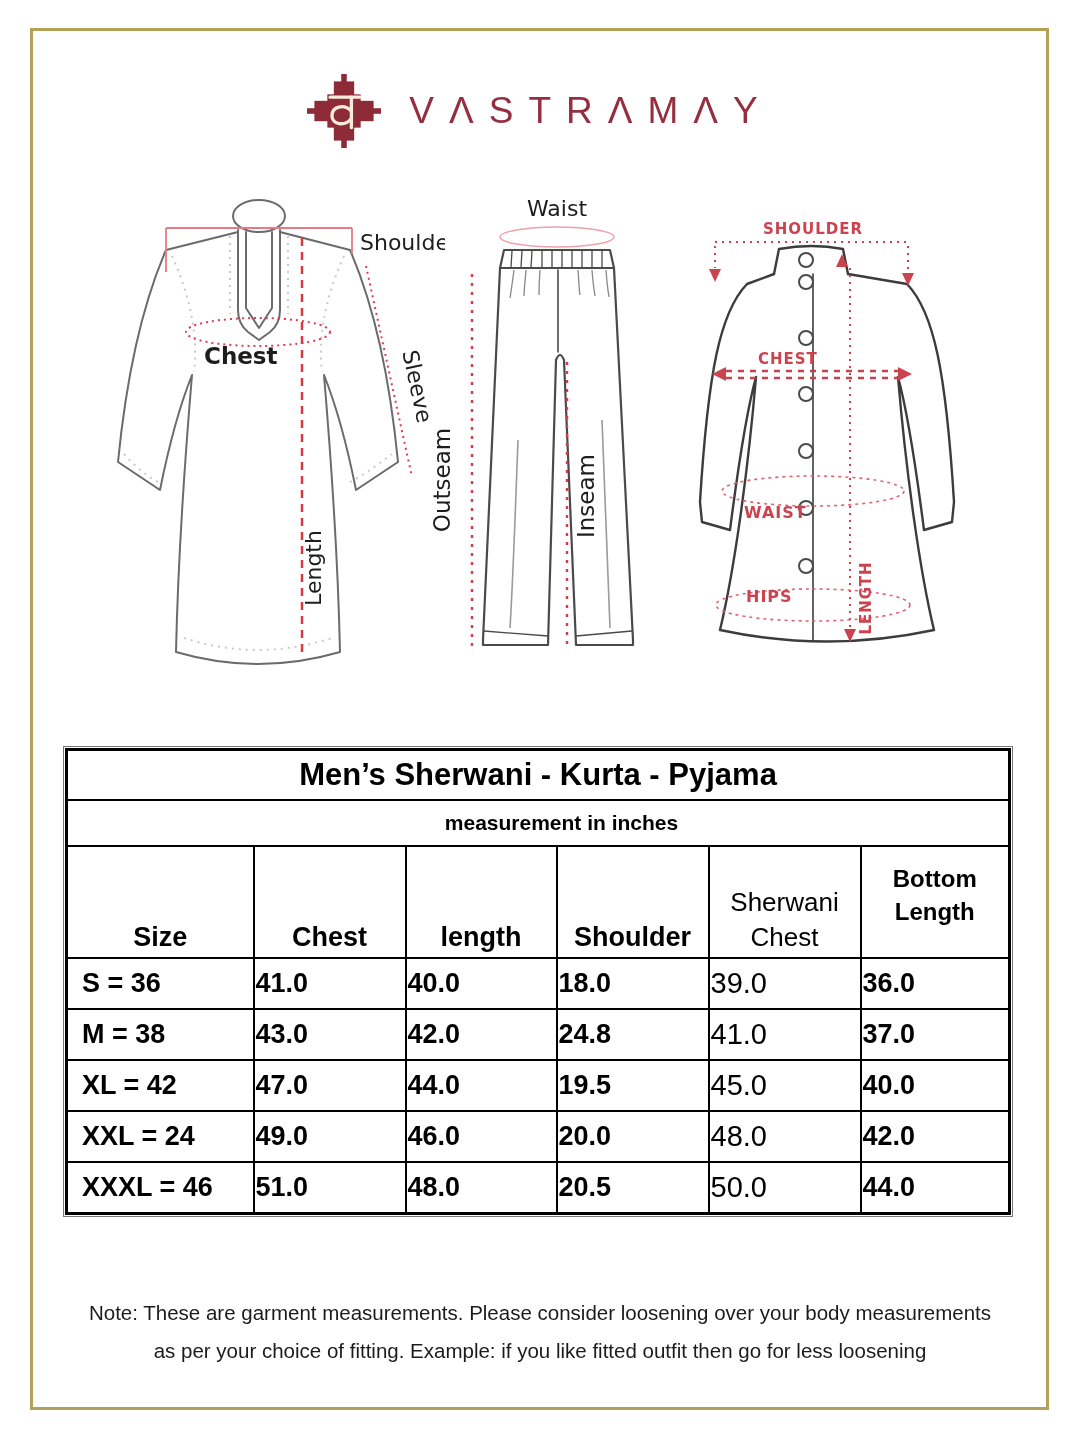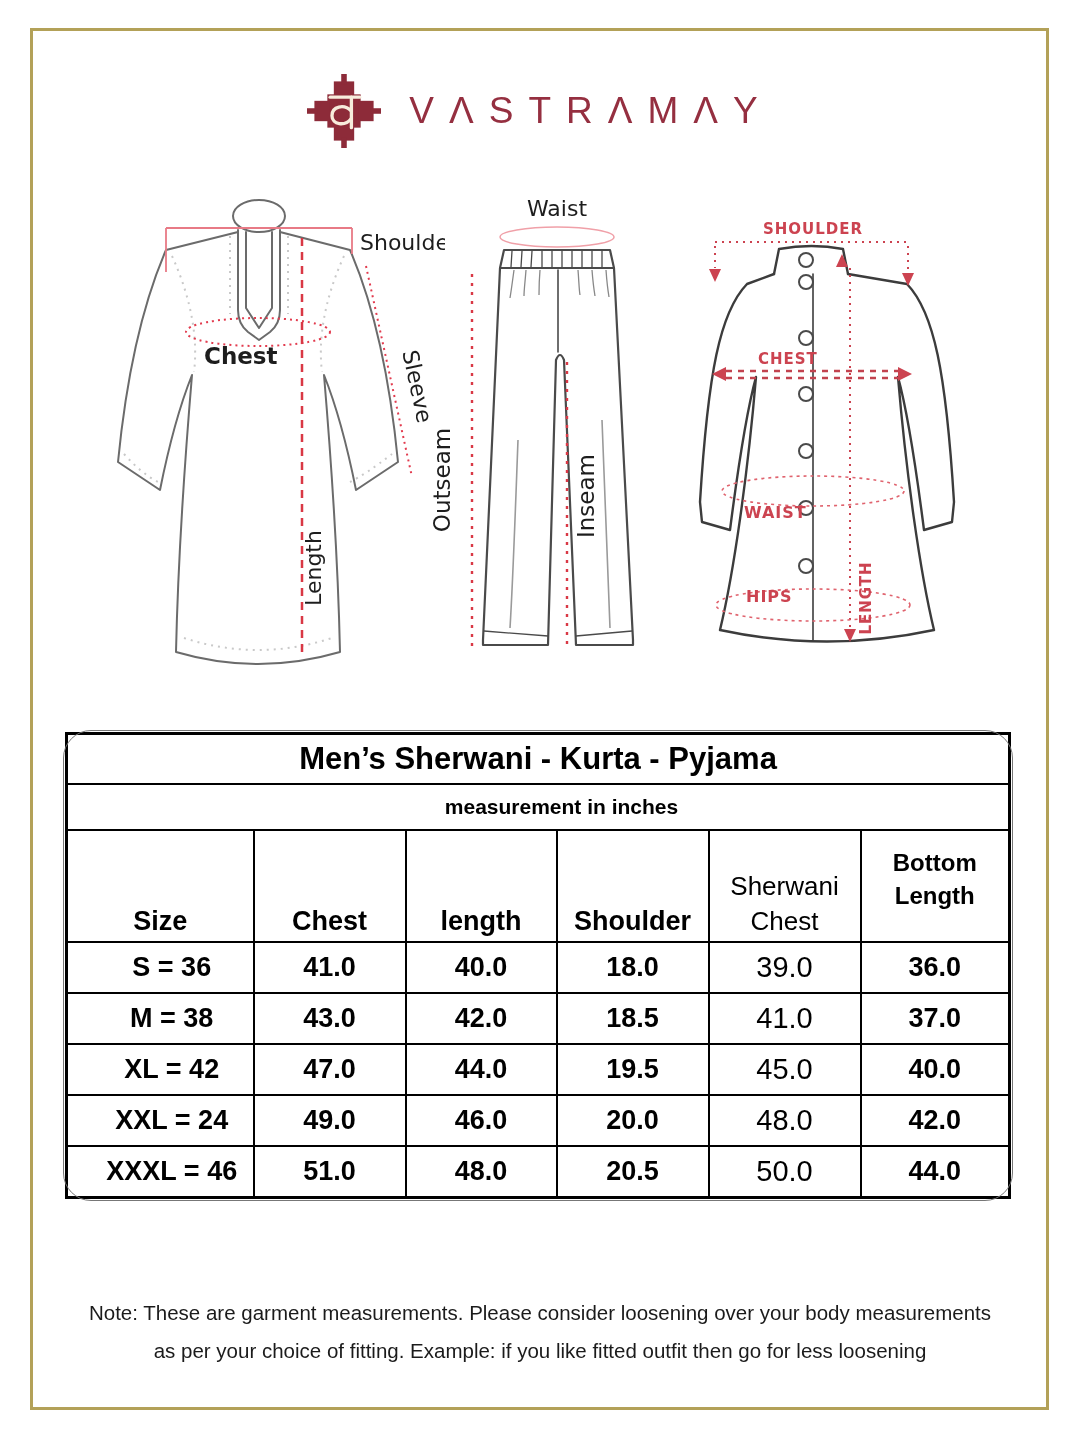--- a/index.html
+++ b/index.html
@@ -19,32 +19,32 @@
   
   .diagrams{position:absolute;top:190px;left:0;width:1080px;height:518px;}
   .diagram{position:absolute;top:0;height:515px;}
   .diagram.kurta{left:100px;width:345px;}
   .diagram.pyjama{left:430px;width:260px;}
   .diagram.sherwani{left:672px;width:310px;}
   .dlabel{font-family:"DejaVu Sans",sans-serif;fill:#1d1d1d;}
   .rlabel{font-family:"DejaVu Sans",sans-serif;fill:#cc4350;font-weight:bold;letter-spacing:1px;}
 
   
-  .size-table{position:absolute;left:65px;top:732px;width:943px;
-       border-collapse:collapse;table-layout:fixed;background:#fff;border-radius:26px;}
+  .size-table{position:absolute;left:65px;top:748px;width:943px;
+       border-collapse:collapse;table-layout:fixed;background:#fff;}
   .size-table td,.size-table th{border:2px solid #000;}
   .size-table{border:3px solid #000;outline:1px solid #777;outline-offset:1px;}
   .row-title td{height:48px;font-size:31px;font-weight:bold;text-align:center;padding:0;}
   .row-subtitle td{height:42px;font-size:21px;font-weight:bold;text-align:center;padding-left:48px;}
   .row-head th{height:95px;font-size:27px;font-weight:bold;text-align:center;
        vertical-align:bottom;padding-bottom:2px;line-height:1.35;}
   .row-head th.col-sherwani{font-weight:500;font-size:26px;}
   .row-head th.col-bottom{vertical-align:middle;font-size:24px;padding-bottom:14px;}
-  .row-data td{height:47px;font-size:27px;font-weight:bold;text-align:center;vertical-align:middle;}
-  .row-data td.cell-size{text-align:center;padding-left:24px;}
+  .row-data td{height:47px;font-size:27px;font-weight:bold;vertical-align:middle;}
+  .row-data td.cell-size{text-align:left;padding-left:14px;}
   .row-data td.cell-sherwani{font-weight:400;font-size:29px;}
 
   
   .note{position:absolute;left:0;top:1294px;width:1080px;text-align:center;
        font-size:20.5px;color:#1b1b1b;line-height:38px;}
   .note div{white-space:nowrap;}
 </style>
 </head>
 <body>
 
@@ -190,21 +190,21 @@
       <td>41.0</td>
       <td>40.0</td>
       <td>18.0</td>
       <td class="cell-sherwani">39.0</td>
       <td>36.0</td>
     </tr>
     <tr class="row-data">
       <td class="cell-size">M = 38</td>
       <td>43.0</td>
       <td>42.0</td>
-      <td>18.5</td>
+      <td>24.8</td>
       <td class="cell-sherwani">41.0</td>
       <td>37.0</td>
     </tr>
     <tr class="row-data">
       <td class="cell-size">XL = 42</td>
       <td>47.0</td>
       <td>44.0</td>
       <td>19.5</td>
       <td class="cell-sherwani">45.0</td>
       <td>40.0</td>

